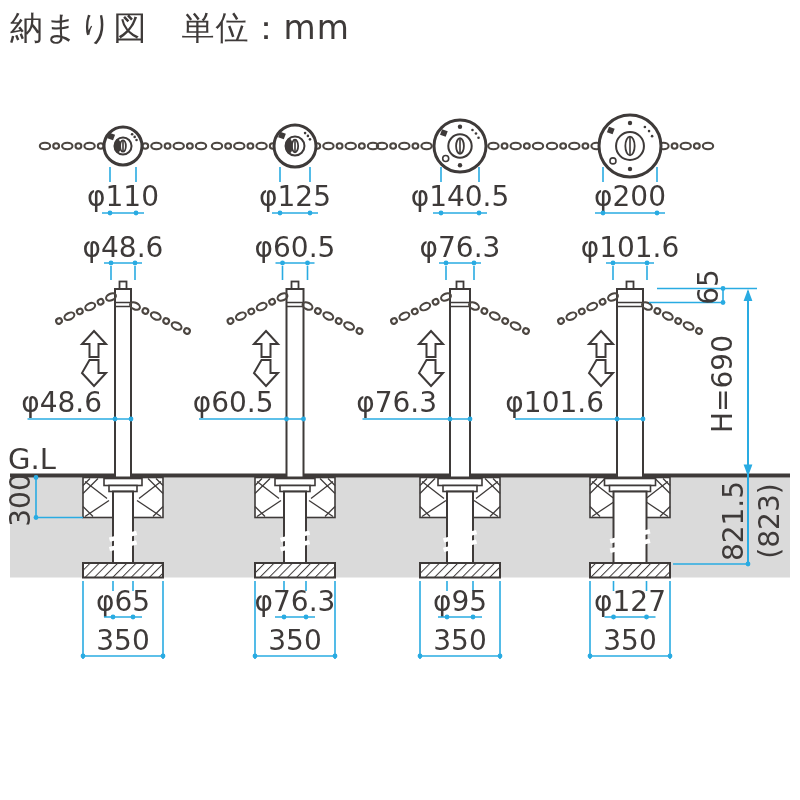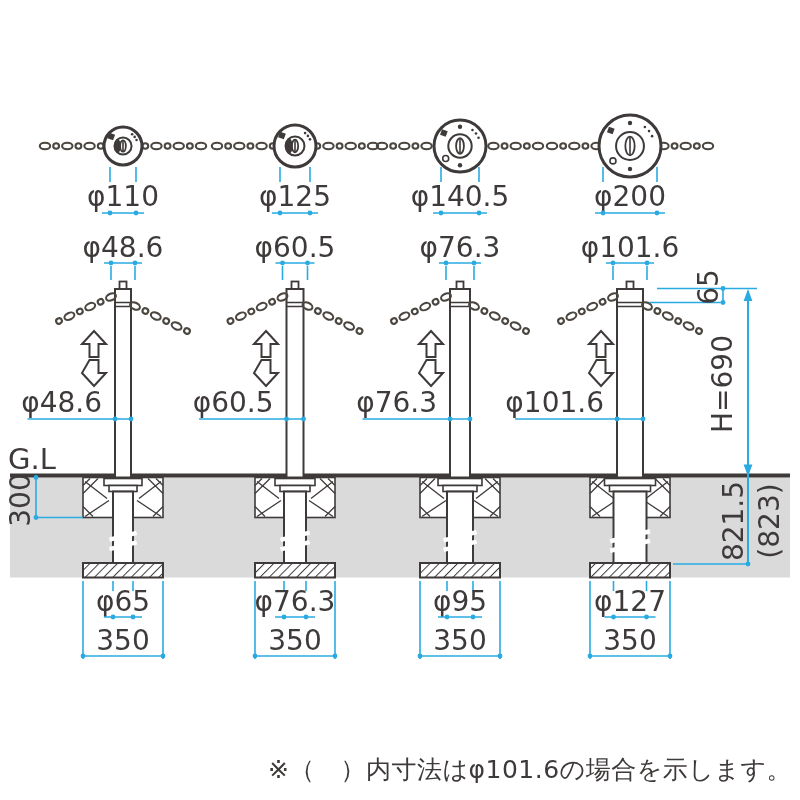--- a/index.html
+++ b/index.html
@@ -474,14 +474,14 @@
         <line x1="748" y1="291" x2="748" y2="564" stroke="#29ABE2" stroke-width="2"></line>
         <polygon points="748,289 743.6,301 752.4,301" fill="#29ABE2"></polygon>
         <polygon points="748,476.5 743.6,464.5 752.4,464.5" fill="#29ABE2"></polygon>
         <text x="722" y="384" fill="#3E3A39" font-size="28" text-anchor="middle" transform="rotate(-90 722 384)" dy="0.35em">H=690</text>
         <circle cx="748" cy="564" r="2.4" fill="#29ABE2"></circle>
         <line x1="673" y1="564" x2="748" y2="564" stroke="#29ABE2" stroke-width="1.6"></line>
         <text x="733" y="521" fill="#3E3A39" font-size="28" text-anchor="middle" transform="rotate(-90 733 521)" dy="0.35em">821.5</text>
         <text x="769" y="521" fill="#3E3A39" font-size="28" text-anchor="middle" transform="rotate(-90 769 521)" dy="0.35em">(823)</text>
       </g>
     </svg>
-  <div class="note">※（　）内寸法はφ101.6の場合を示します。</div>
+  <div class="title">納まり図　単位：mm</div>
 </div>
 
 </body></html>

